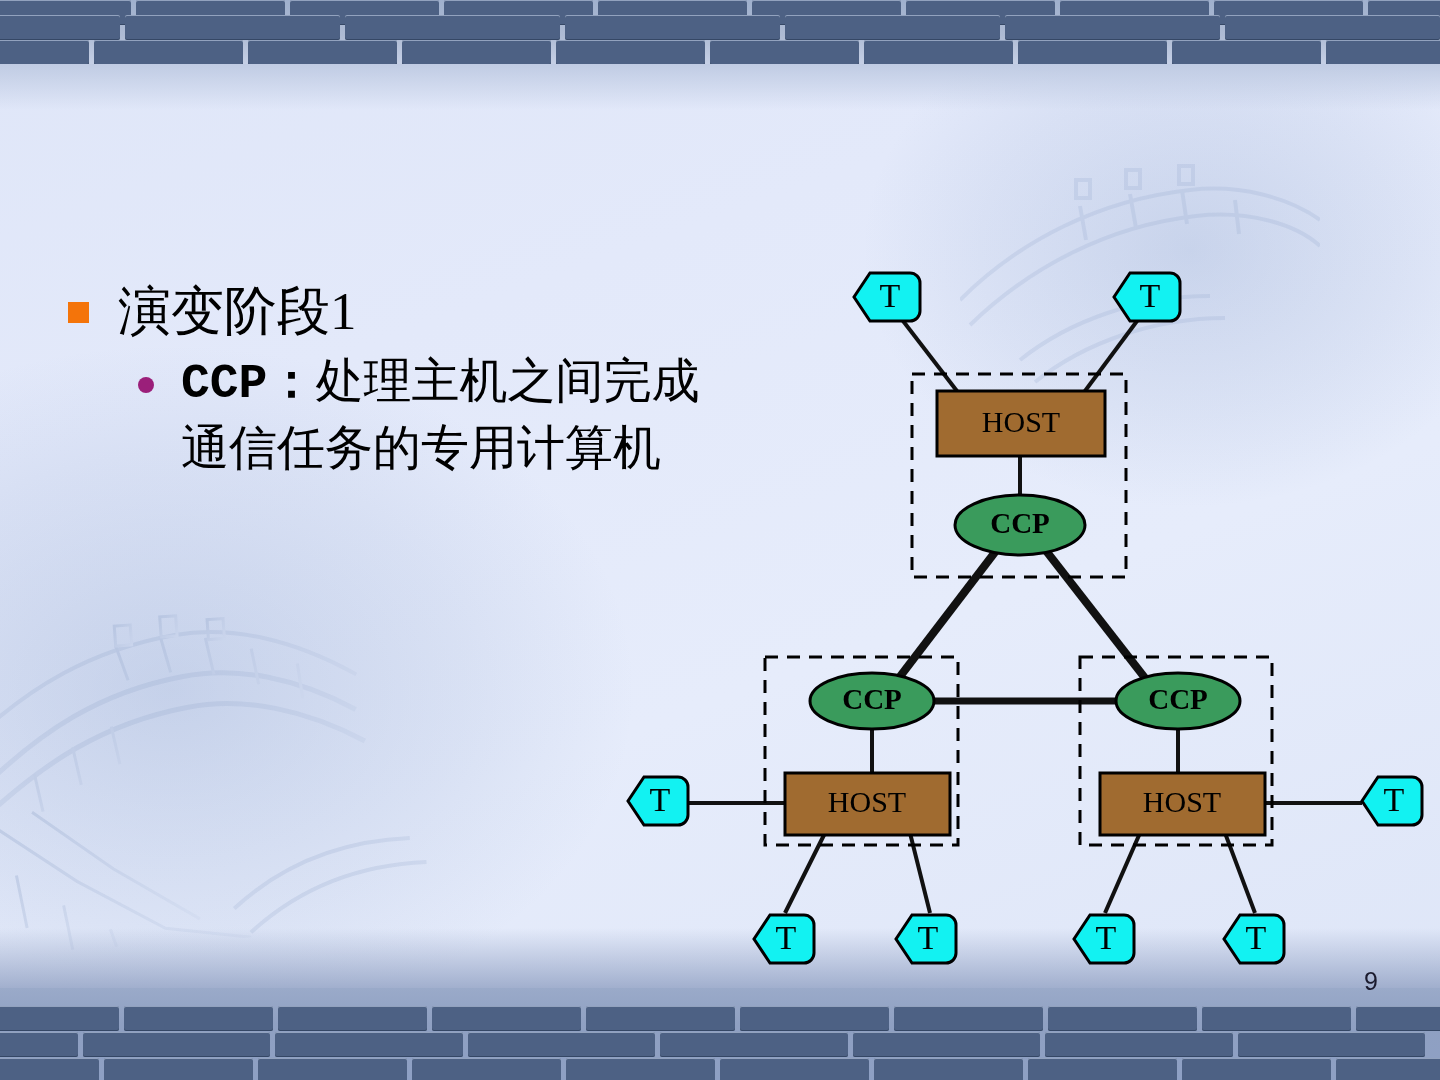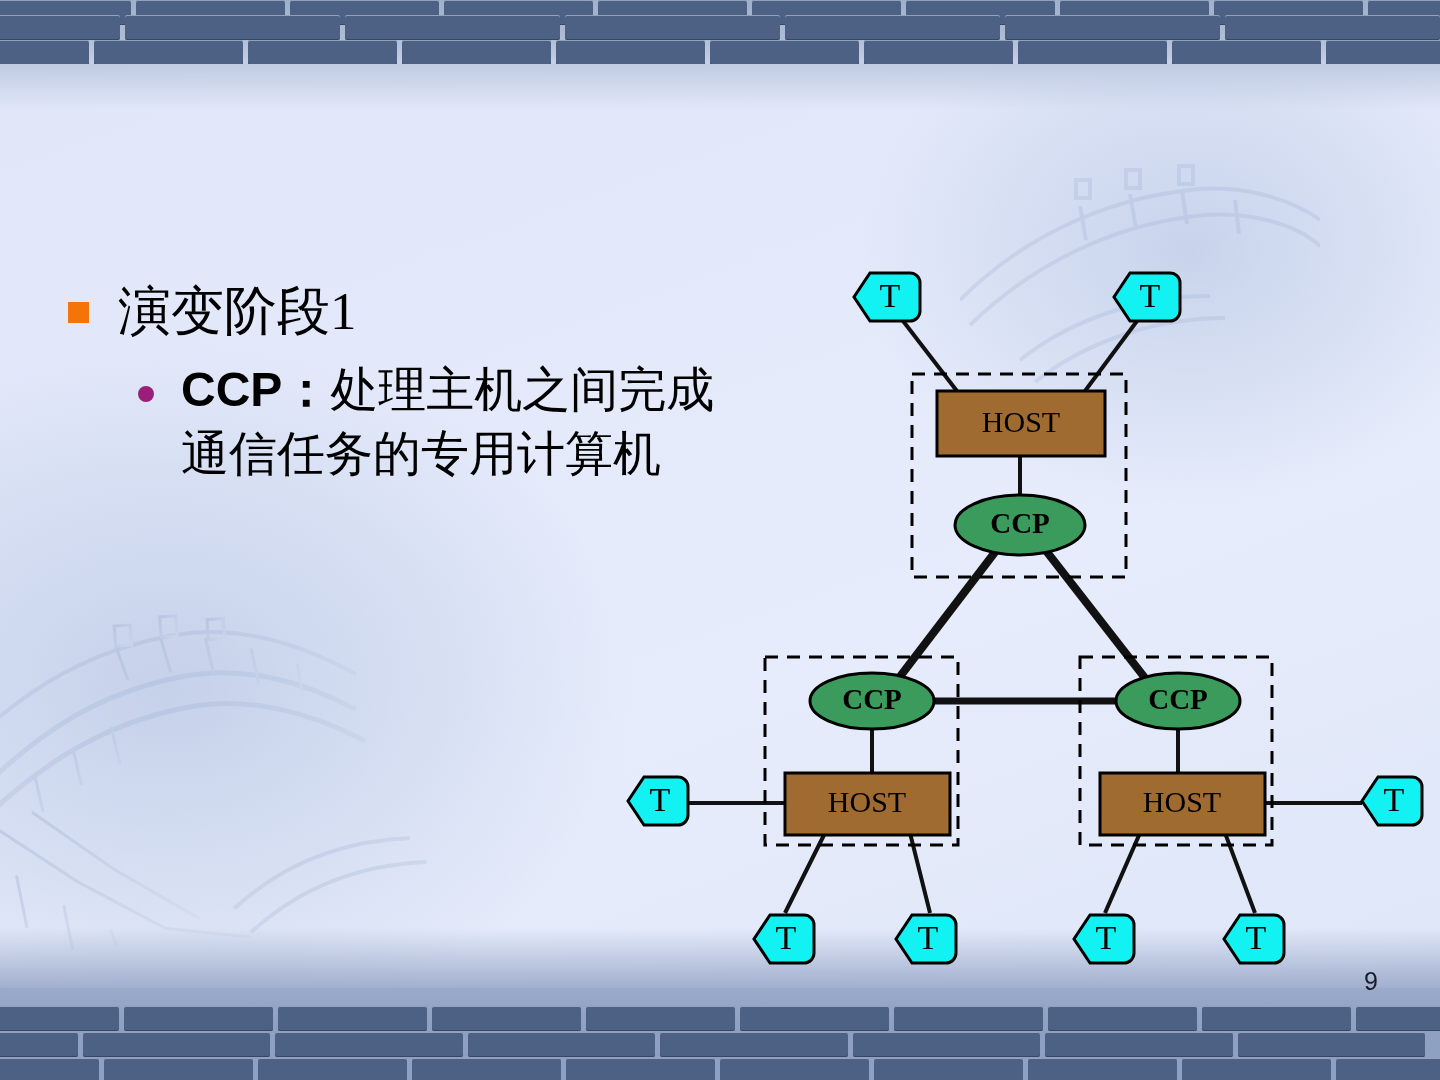--- a/index.html
+++ b/index.html
@@ -57,39 +57,39 @@
     position:absolute;left:0;top:103px;width:1440px;text-align:center;
     font-family:"Liberation Serif","DejaVu Serif",serif;
     font-size:76px;line-height:84px;color:#1f22a8;
     letter-spacing:2px;
     text-shadow:3px 3px 3px rgba(150,160,195,.75);
     white-space:nowrap;
   }
 
   
   #body{position:absolute;left:56px;top:280px;width:660px;}
-  .lvl1{position:relative;padding-left:62px;margin-bottom:16px;}
+  .lvl1{position:relative;padding-left:62px;margin-bottom:7px;}
   .lvl1 .sq{
     position:absolute;left:12px;top:22px;width:21px;height:21px;background:#f4740a;
   }
   .lvl1 .txt{
     font-size:53px;line-height:62px;color:#000;
     font-family:"Liberation Serif","DejaVu Serif",serif;
   }
   .lvl2{position:relative;padding-left:125px;margin-bottom:4px;}
   .lvl2 .dot{
     position:absolute;left:82px;top:28px;width:16px;height:16px;border-radius:50%;
     background:#9b1f7a;
   }
   .lvl2 .txt{
     font-size:48px;line-height:64px;color:#000;
     font-family:"Liberation Serif","DejaVu Serif",serif;
   }
   .ul{text-decoration:underline;text-underline-offset:4px;}
-  .bold{font-weight:bold;font-family:Liberation Sans, sans-serif;}
+  .bold{font-weight:bold;font-family:Liberation Mono, monospace;}
 
   
   #diagram{position:absolute;left:600px;top:255px;width:840px;height:740px;}
   #diagram svg{display:block;}
 
   .nd-label{
     font-family:"Liberation Serif","DejaVu Serif",serif;
     font-weight:bold;
     text-anchor:middle;dominant-baseline:middle;
     fill:#000;

